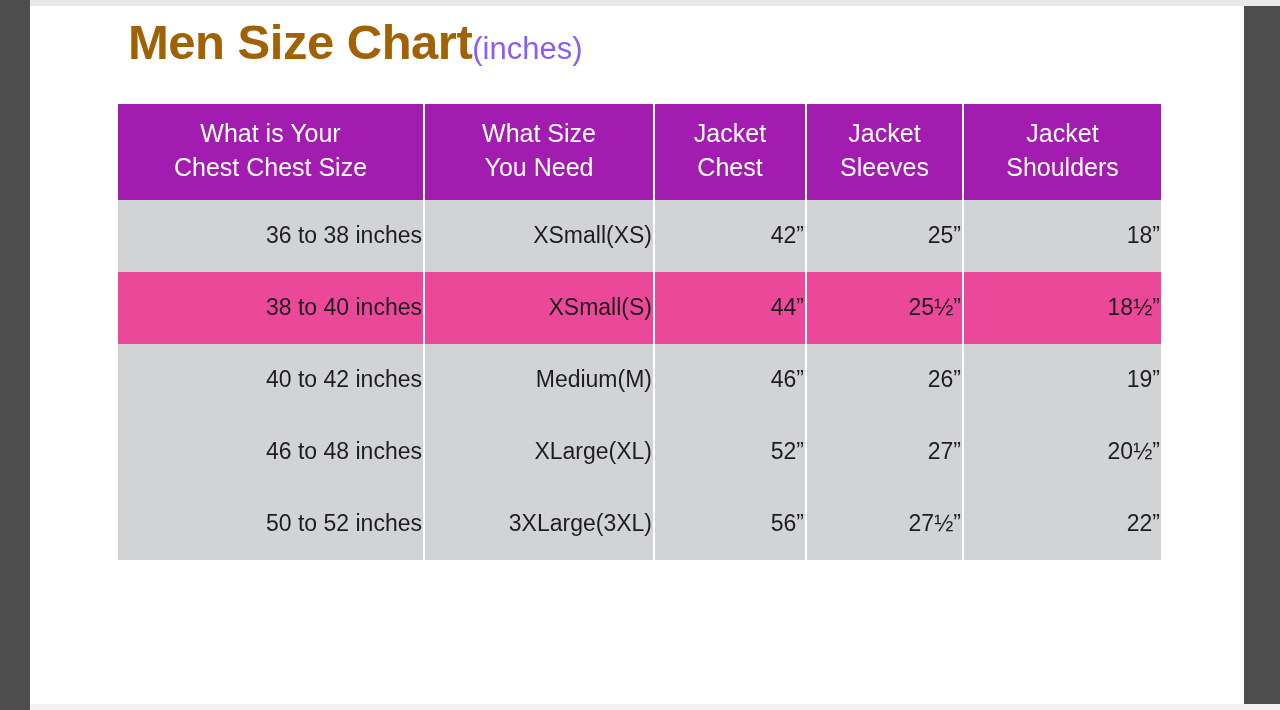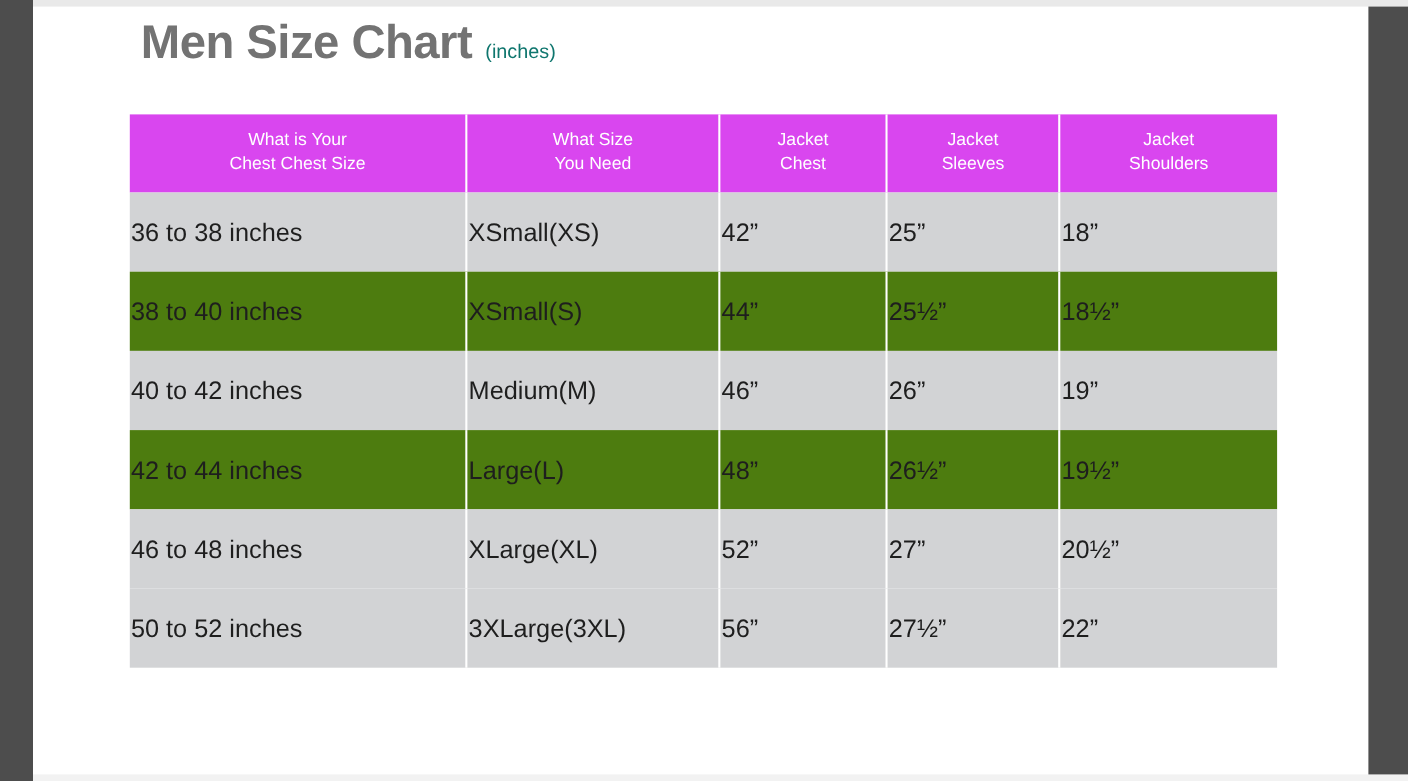--- a/index.html
+++ b/index.html
@@ -51,67 +51,67 @@
   .edge-strip.bottom { bottom: 0; background: #f2f2f2; }
 
   .title-wrap {
     position: absolute;
     left: 98px;
     top: 18px;
     display: flex;
     align-items: baseline;
   }
   .title-main {
-    font-size: 43px;
+    font-size: 49px;
     font-weight: bold;
-    color: #737373;
+    color: #a16207;
     letter-spacing: -0.5px;
     line-height: 1;
   }
   .title-sub {
-    font-size: 18px;
-    color: #0f766e;
-    margin-left: 12px;
+    font-size: 31px;
+    color: #8b5cf6;
+    margin-left: 0;
     line-height: 1;
   }
 
   table.size-chart {
     position: absolute;
     left: 88px;
     top: 104px;
     width: 1043px;
     border-collapse: separate;
     border-spacing: 0;
     table-layout: fixed;
   }
   table.size-chart th {
-    background: #d946ef;
+    background: #a21caf;
     color: #ffffff;
     font-weight: normal;
-    font-size: 16px;
+    font-size: 25px;
     line-height: 1.35;
     padding: 13px 4px 15px 4px;
     text-align: center;
     vertical-align: middle;
     border-right: 2px solid #ffffff;
   }
   table.size-chart th:last-child { border-right: none; }
 
   table.size-chart td {
     font-size: 23px;
     color: #1e1e1e;
-    text-align: left;
+    text-align: right;
     vertical-align: middle;
     height: 70px;
     border-right: 2px solid #ffffff;
     background: #ffffff;
   }
   table.size-chart td:last-child { border-right: none; }
   table.size-chart tr.shaded td { background: #d2d3d5; }
-  table.size-chart tr.plain td { background: #4d7c0f; }
+  table.size-chart tr.plain td { background: #ec4899; }
 
   .col-1 { width: 307px; }
   .col-2 { width: 230px; }
   .col-3 { width: 152px; }
   .col-4 { width: 157px; }
   .col-5 { width: 197px; }
 </style>
 </head>
 <body>
 
@@ -177,27 +177,20 @@
           <td>25½”</td>
           <td>18½”</td>
         </tr>
         <tr class="shaded">
           <td>40 to 42 inches</td>
           <td>Medium(M)</td>
           <td>46”</td>
           <td>26”</td>
           <td>19”</td>
         </tr>
-        <tr class="plain">
-          <td>42 to 44 inches</td>
-          <td>Large(L)</td>
-          <td>48”</td>
-          <td>26½”</td>
-          <td>19½”</td>
-        </tr>
         <tr class="shaded">
           <td>46 to 48 inches</td>
           <td>XLarge(XL)</td>
           <td>52”</td>
           <td>27”</td>
           <td>20½”</td>
         </tr>
         <tr class="shaded">
           <td>50 to 52 inches</td>
           <td>3XLarge(3XL)</td>

